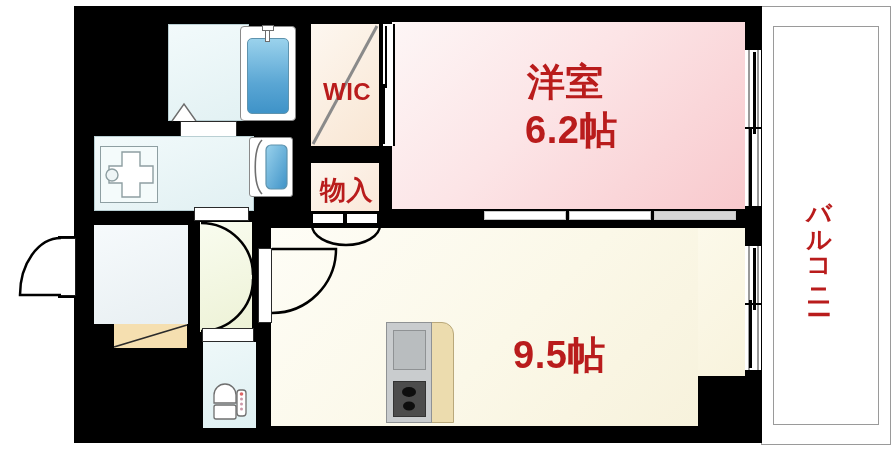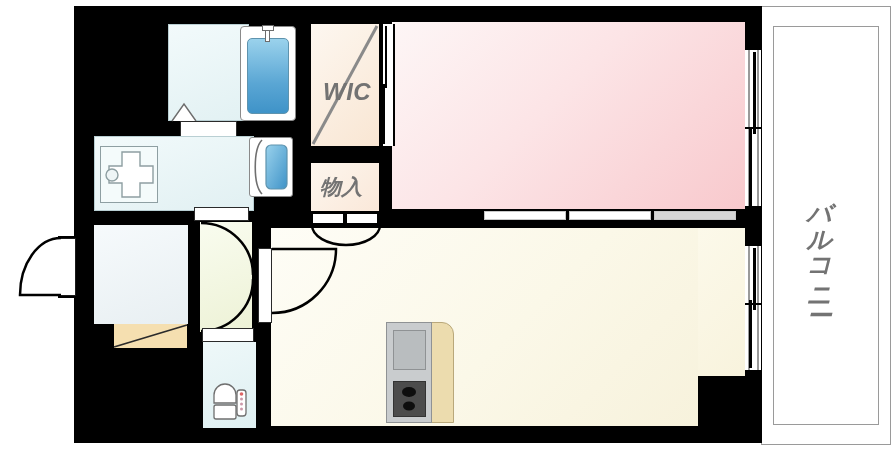--- a/index.html
+++ b/index.html
@@ -4,21 +4,21 @@
 <title>Floor Plan</title>
 <style>
   html,body{margin:0;padding:0;background:#ffffff;}
   body{font-family:"Liberation Sans","DejaVu Sans",sans-serif;}
   #plan{position:relative;width:895px;height:449px;background:#ffffff;overflow:hidden;}
   .abs{position:absolute;}
   
   .wall{background:#000000;}
   
   .room{box-sizing:border-box;}
-  .label{position:absolute;color:#737373;font-weight:bold;letter-spacing:0.5px;white-space:nowrap;font-style:italic;}
+  .label{position:absolute;color:#b91c1c;font-weight:bold;letter-spacing:0.5px;white-space:nowrap;}
   .vlabel{writing-mode:vertical-rl;text-orientation:upright;}
   .thinline{background:#000;}
   .hairline{background:#9a9a9a;}
   svg{display:block;overflow:visible;}
 </style>
 </head>
 <body>
 
 <div id="plan">
 
@@ -26,36 +26,39 @@
   <div class="abs" style="left:773px;top:26px;width:104px;height:397px;background:#ffffff;border:1px solid #9a9a9a;"></div>
   <div class="label vlabel" style="left:806px;top:185px;font-size:25px;line-height:1.06;">バルコニー</div>
 
   <div class="abs wall" style="left:74px;top:6px;width:688px;height:437px;"></div>
 
   <div class="abs wall" style="left:58px;top:236px;width:22px;height:62px;"></div>
 
   <div class="abs" style="left:698px;top:376px;width:64px;height:67px;background:#000;"></div>
 
   <div class="abs room" style="left:392px;top:22px;width:353px;height:187px;background:linear-gradient(135deg,#fdf6f6 0%,#fce4e6 45%,#f8c9cd 100%);"></div>
+  <div class="label" style="left:527px;top:57px;font-size:38px;">洋室</div>
+  <div class="label" style="left:525px;top:105px;font-size:38px;">6.2帖</div>
 
   <div class="abs room" style="left:271px;top:228px;width:427px;height:198px;background:linear-gradient(135deg,#fefdf6 0%,#fbf8e8 55%,#f7f2dc 100%);"></div>
   <div class="abs room" style="left:698px;top:228px;width:47px;height:148px;background:linear-gradient(135deg,#fcf9ea 0%,#f8f3dd 100%);"></div>
+  <div class="label" style="left:513px;top:330px;font-size:38px;">9.5帖</div>
 
   <div class="abs room" style="left:311px;top:24px;width:68px;height:122px;background:linear-gradient(135deg,#fdf7f0 0%,#f9e6d3 100%);"></div>
   <svg class="abs" style="left:311px;top:24px;" width="68" height="122" viewBox="0 0 68 122">
     <line x1="66" y1="2" x2="2" y2="120" stroke="#8a8a8a" stroke-width="3"></line>
   </svg>
   <div class="label" style="left:323px;top:78px;font-size:24px;">WIC</div>
 
   <div class="abs" style="left:381px;top:24px;width:10px;height:122px;background:#ffffff;border-left:2px solid #000;border-right:2px solid #000;"></div>
   <div class="abs thinline" style="left:385px;top:26px;width:2px;height:62px;"></div>
   <div class="abs thinline" style="left:383px;top:84px;width:2px;height:60px;"></div>
 
   <div class="abs room" style="left:311px;top:163px;width:68px;height:48px;background:linear-gradient(135deg,#fdf6ee 0%,#fae8d9 100%);"></div>
-  <div class="label" style="left:320px;top:173px;font-size:21px;">物入</div>
+  <div class="label" style="left:320px;top:173px;font-size:26px;">物入</div>
 
   <div class="abs" style="left:311px;top:212px;width:34px;height:13px;background:#fff;border:2px solid #000;box-sizing:border-box;"></div>
   <div class="abs" style="left:345px;top:212px;width:34px;height:13px;background:#fff;border:2px solid #000;box-sizing:border-box;"></div>
   <svg class="abs" style="left:311px;top:224px;" width="70" height="22" viewBox="0 0 70 22">
     <path d="M1 1 A34 20 0 0 0 35 21" fill="none" stroke="#000" stroke-width="2.5"></path>
     <path d="M69 1 A34 20 0 0 1 35 21" fill="none" stroke="#000" stroke-width="2.5"></path>
   </svg>
 
   <div class="abs room" style="left:168px;top:24px;width:81px;height:97px;background:linear-gradient(160deg,#f2fafb 0%,#e2f1f3 100%);border:1px solid #b9cfd3;box-sizing:border-box;"></div>
 

